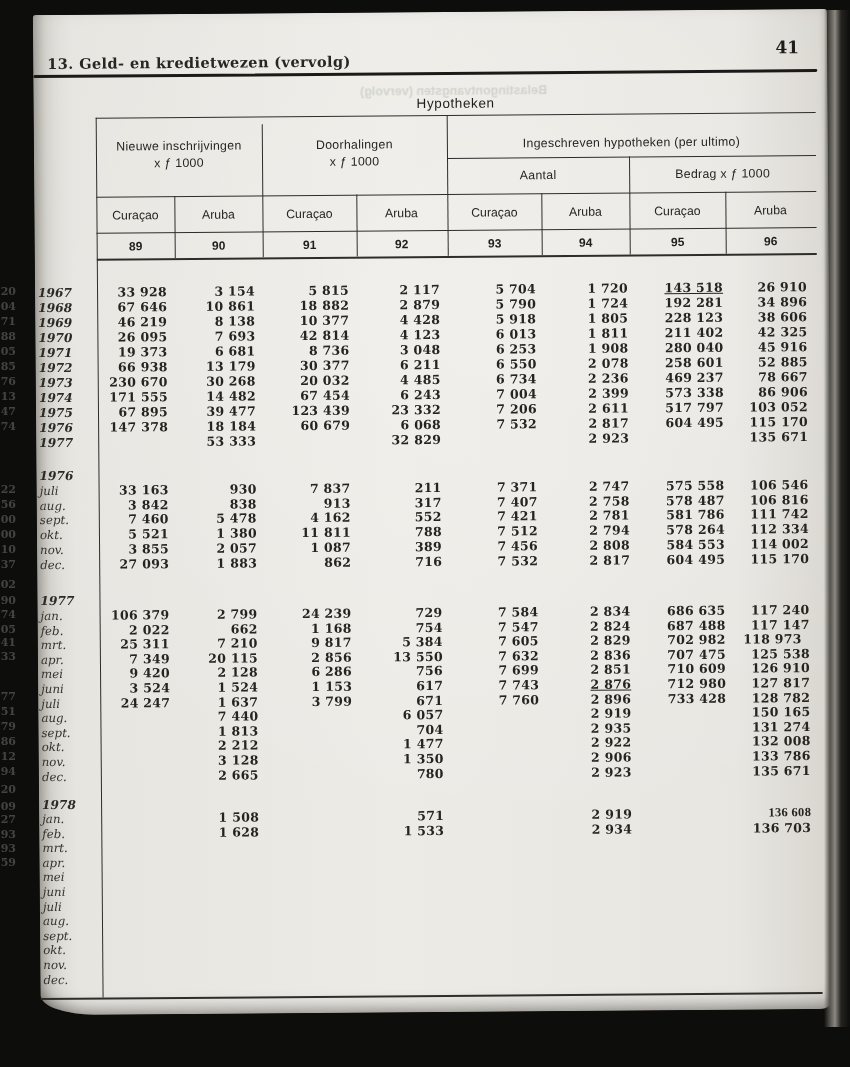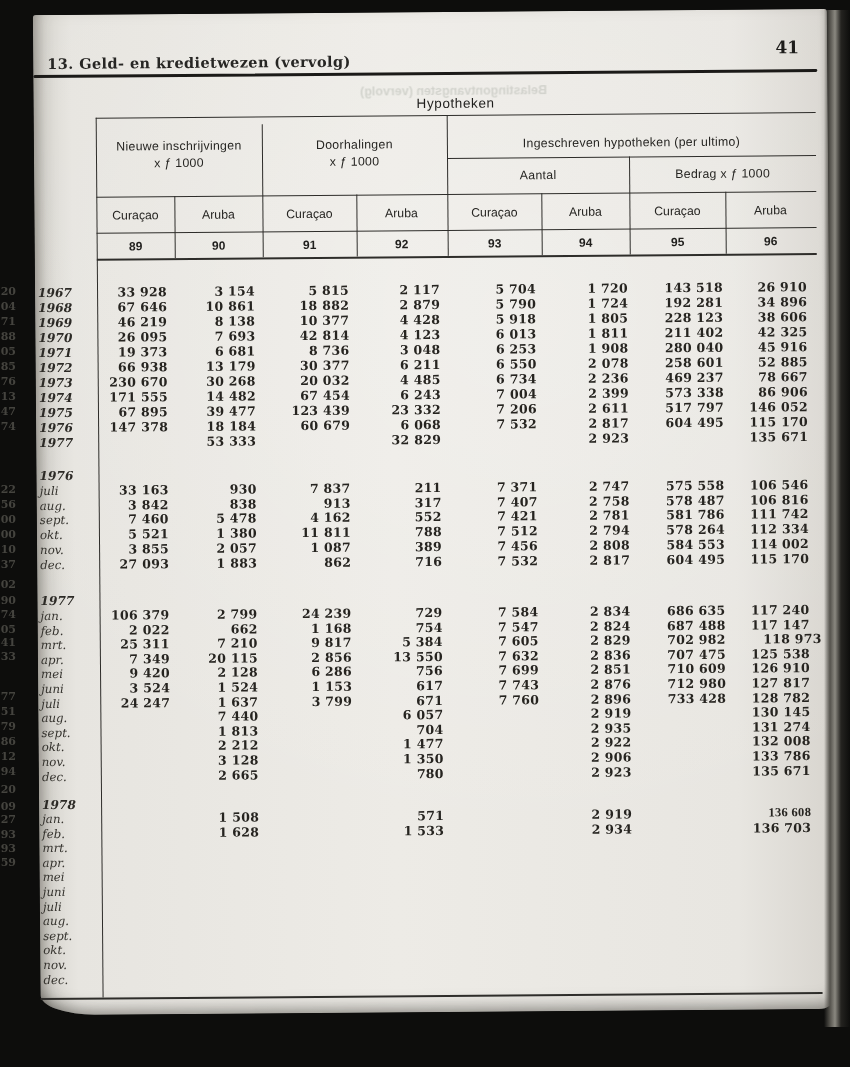--- a/index.html
+++ b/index.html
@@ -122,21 +122,21 @@
       <div class="abs colnum" style="left: 521px; top: 225px;">94</div>
       <div class="abs colnum" style="left: 613px; top: 225px;">95</div>
       <div class="abs colnum" style="left: 706px; top: 225px;">96</div>
       <div class="abs row-label label-year" style="top: 271px;">1967</div>
       <div class="abs cell" style="left: 20px; top: 270px;">33 928</div>
       <div class="abs cell" style="left: 108px; top: 270px;">3 154</div>
       <div class="abs cell" style="left: 202px; top: 270px;">5 815</div>
       <div class="abs cell" style="left: 293px; top: 270px;">2 117</div>
       <div class="abs cell" style="left: 389px; top: 270px;">5 704</div>
       <div class="abs cell" style="left: 481px; top: 270px;">1 720</div>
-      <div class="abs cell" style="left: 576px; top: 270px;">143 518</div>
+      <div class="abs cell" style="left: 576px; top: 270px; text-decoration: underline;">143 518</div>
       <div class="abs cell" style="left: 660px; top: 270px;">26 910</div>
       <div class="abs row-label label-year" style="top: 286px;">1968</div>
       <div class="abs cell" style="left: 20px; top: 285px;">67 646</div>
       <div class="abs cell" style="left: 108px; top: 285px;">10 861</div>
       <div class="abs cell" style="left: 202px; top: 285px;">18 882</div>
       <div class="abs cell" style="left: 293px; top: 285px;">2 879</div>
       <div class="abs cell" style="left: 389px; top: 285px;">5 790</div>
       <div class="abs cell" style="left: 481px; top: 285px;">1 724</div>
       <div class="abs cell" style="left: 576px; top: 285px;">192 281</div>
       <div class="abs cell" style="left: 660px; top: 285px;">34 896</div>
@@ -195,21 +195,21 @@
       <div class="abs cell" style="left: 576px; top: 375px;">573 338</div>
       <div class="abs cell" style="left: 660px; top: 375px;">86 906</div>
       <div class="abs row-label label-year" style="top: 391px;">1975</div>
       <div class="abs cell" style="left: 20px; top: 390px;">67 895</div>
       <div class="abs cell" style="left: 108px; top: 390px;">39 477</div>
       <div class="abs cell" style="left: 202px; top: 390px;">123 439</div>
       <div class="abs cell" style="left: 293px; top: 390px;">23 332</div>
       <div class="abs cell" style="left: 389px; top: 390px;">7 206</div>
       <div class="abs cell" style="left: 481px; top: 390px;">2 611</div>
       <div class="abs cell" style="left: 576px; top: 390px;">517 797</div>
-      <div class="abs cell" style="left: 660px; top: 390px;">146 052</div>
+      <div class="abs cell" style="left: 660px; top: 390px;">103 052</div>
       <div class="abs row-label label-year" style="top: 406px;">1976</div>
       <div class="abs cell" style="left: 20px; top: 405px;">147 378</div>
       <div class="abs cell" style="left: 108px; top: 405px;">18 184</div>
       <div class="abs cell" style="left: 202px; top: 405px;">60 679</div>
       <div class="abs cell" style="left: 293px; top: 405px;">6 068</div>
       <div class="abs cell" style="left: 389px; top: 405px;">7 532</div>
       <div class="abs cell" style="left: 481px; top: 405px;">2 817</div>
       <div class="abs cell" style="left: 576px; top: 405px;">604 495</div>
       <div class="abs cell" style="left: 660px; top: 405px;">115 170</div>
       <div class="abs row-label label-year" style="top: 421px;">1977</div>
@@ -292,21 +292,21 @@
       <div class="abs cell" style="left: 576px; top: 608px;">687 488</div>
       <div class="abs cell" style="left: 660px; top: 608px;">117 147</div>
       <div class="abs row-label" style="top: 623px;">mrt.</div>
       <div class="abs cell" style="left: 20px; top: 622px;">25 311</div>
       <div class="abs cell" style="left: 108px; top: 622px;">7 210</div>
       <div class="abs cell" style="left: 202px; top: 622px;">9 817</div>
       <div class="abs cell" style="left: 293px; top: 622px;">5 384</div>
       <div class="abs cell" style="left: 389px; top: 622px;">7 605</div>
       <div class="abs cell" style="left: 481px; top: 622px;">2 829</div>
       <div class="abs cell" style="left: 576px; top: 622px;">702 982</div>
-      <div class="abs cell" style="left: 672px; top: 622px;">118 973</div>
+      <div class="abs cell" style="left: 652px; top: 622px;">118 973</div>
       <div class="abs row-label" style="top: 638px;">apr.</div>
       <div class="abs cell" style="left: 20px; top: 637px;">7 349</div>
       <div class="abs cell" style="left: 108px; top: 637px;">20 115</div>
       <div class="abs cell" style="left: 202px; top: 637px;">2 856</div>
       <div class="abs cell" style="left: 293px; top: 637px;">13 550</div>
       <div class="abs cell" style="left: 389px; top: 637px;">7 632</div>
       <div class="abs cell" style="left: 481px; top: 637px;">2 836</div>
       <div class="abs cell" style="left: 576px; top: 637px;">707 475</div>
       <div class="abs cell" style="left: 660px; top: 637px;">125 538</div>
       <div class="abs row-label" style="top: 652px;">mei</div>
@@ -317,37 +317,37 @@
       <div class="abs cell" style="left: 389px; top: 651px;">7 699</div>
       <div class="abs cell" style="left: 481px; top: 651px;">2 851</div>
       <div class="abs cell" style="left: 576px; top: 651px;">710 609</div>
       <div class="abs cell" style="left: 660px; top: 651px;">126 910</div>
       <div class="abs row-label" style="top: 667px;">juni</div>
       <div class="abs cell" style="left: 20px; top: 666px;">3 524</div>
       <div class="abs cell" style="left: 108px; top: 666px;">1 524</div>
       <div class="abs cell" style="left: 202px; top: 666px;">1 153</div>
       <div class="abs cell" style="left: 293px; top: 666px;">617</div>
       <div class="abs cell" style="left: 389px; top: 666px;">7 743</div>
-      <div class="abs cell" style="left: 481px; top: 666px;">2 876</div>
+      <div class="abs cell" style="left: 481px; top: 666px; text-decoration: underline;">2 876</div>
       <div class="abs cell" style="left: 576px; top: 666px;">712 980</div>
       <div class="abs cell" style="left: 660px; top: 666px;">127 817</div>
       <div class="abs row-label" style="top: 682px;">juli</div>
       <div class="abs cell" style="left: 20px; top: 681px;">24 247</div>
       <div class="abs cell" style="left: 108px; top: 681px;">1 637</div>
       <div class="abs cell" style="left: 202px; top: 681px;">3 799</div>
       <div class="abs cell" style="left: 293px; top: 681px;">671</div>
       <div class="abs cell" style="left: 389px; top: 681px;">7 760</div>
       <div class="abs cell" style="left: 481px; top: 681px;">2 896</div>
       <div class="abs cell" style="left: 576px; top: 681px;">733 428</div>
       <div class="abs cell" style="left: 660px; top: 681px;">128 782</div>
       <div class="abs row-label" style="top: 696px;">aug.</div>
       <div class="abs cell" style="left: 108px; top: 695px;">7 440</div>
       <div class="abs cell" style="left: 293px; top: 695px;">6 057</div>
       <div class="abs cell" style="left: 481px; top: 695px;">2 919</div>
-      <div class="abs cell" style="left: 660px; top: 695px;">130 145</div>
+      <div class="abs cell" style="left: 660px; top: 695px;">150 165</div>
       <div class="abs row-label" style="top: 711px;">sept.</div>
       <div class="abs cell" style="left: 108px; top: 710px;">1 813</div>
       <div class="abs cell" style="left: 293px; top: 710px;">704</div>
       <div class="abs cell" style="left: 481px; top: 710px;">2 935</div>
       <div class="abs cell" style="left: 660px; top: 710px;">131 274</div>
       <div class="abs row-label" style="top: 725px;">okt.</div>
       <div class="abs cell" style="left: 108px; top: 724px;">2 212</div>
       <div class="abs cell" style="left: 293px; top: 724px;">1 477</div>
       <div class="abs cell" style="left: 481px; top: 724px;">2 922</div>
       <div class="abs cell" style="left: 660px; top: 724px;">132 008</div>

